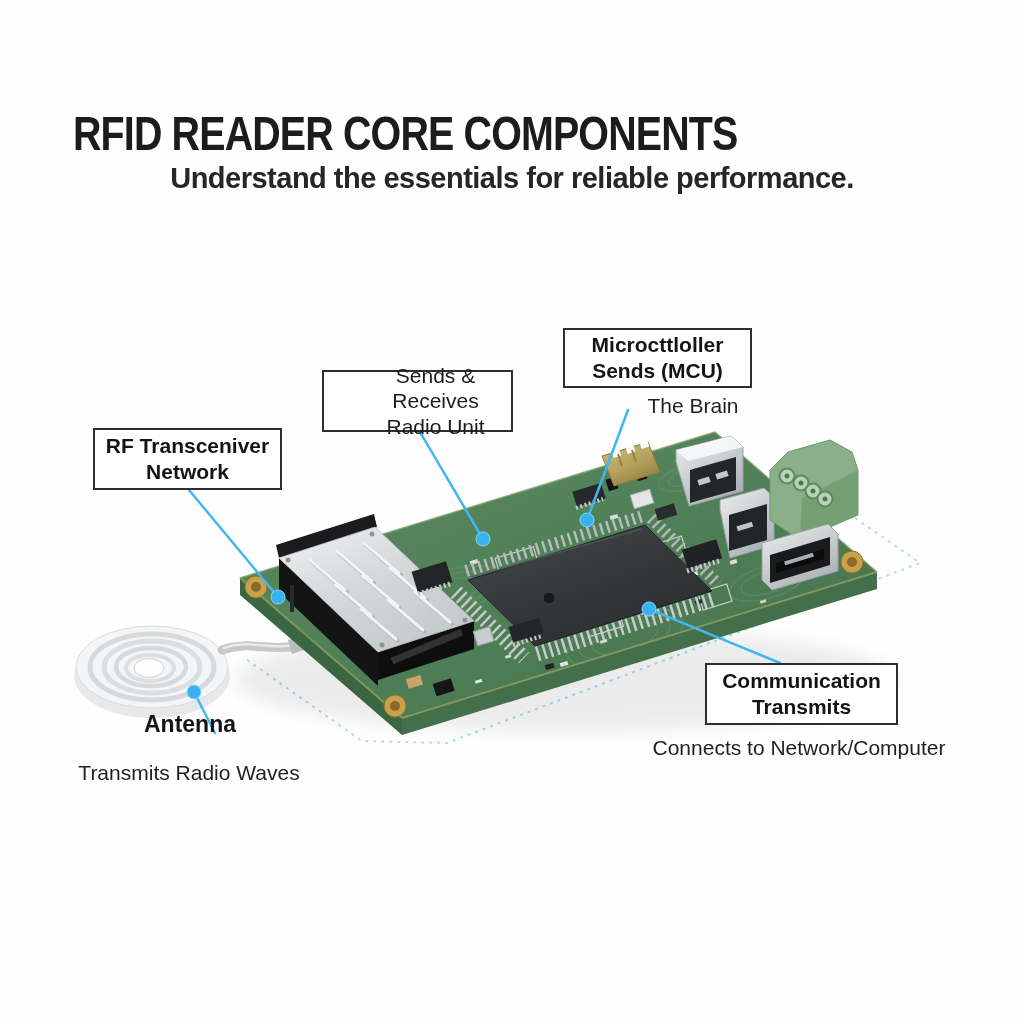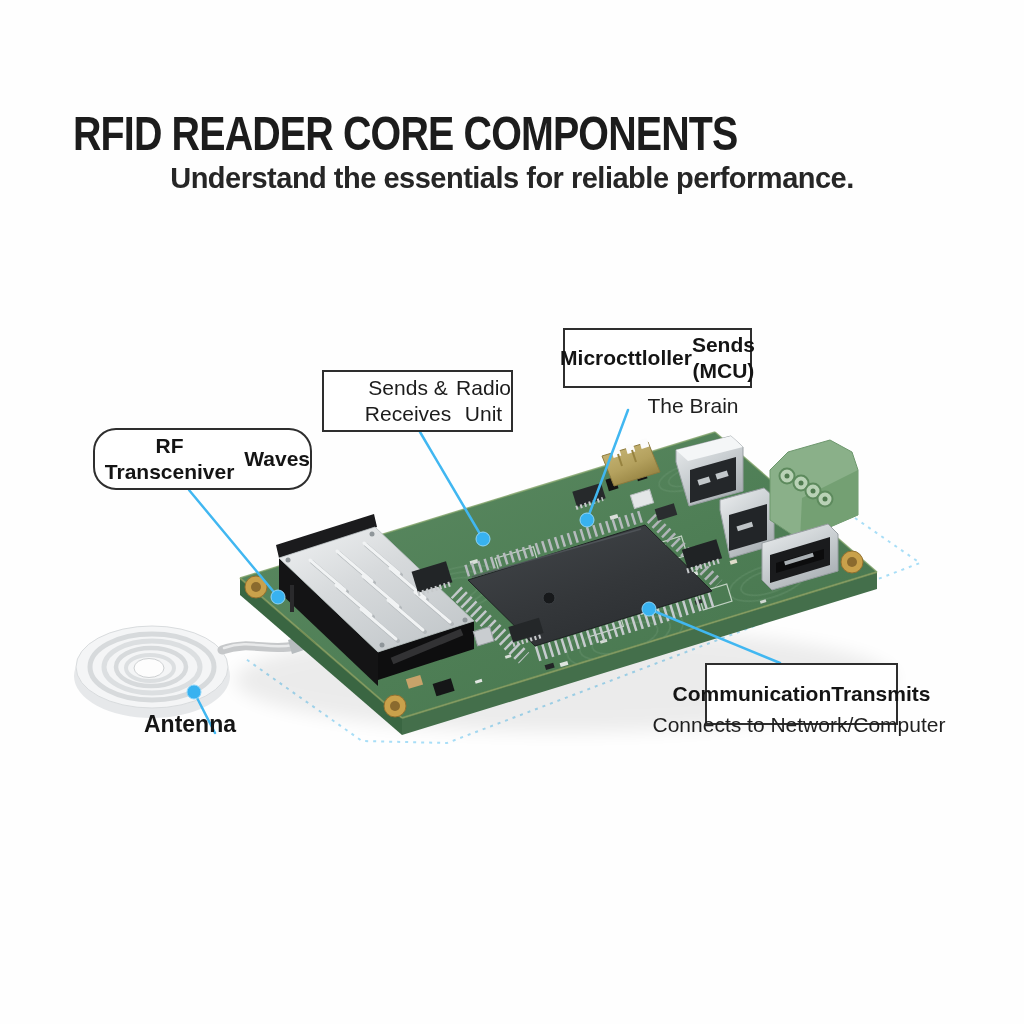--- a/index.html
+++ b/index.html
@@ -12,21 +12,21 @@
   html,body{margin:0;padding:0;background:#fff;}
   #stage{position:relative;width:1024px;height:1024px;background:#fefefe;overflow:hidden;
          font-family:"Liberation Sans",sans-serif;}
   #scene{position:absolute;left:0;top:0;z-index:1;}
   .title{position:absolute;top:106px;left:0;width:100%;z-index:2;}
   .title span{display:inline-block;transform:scaleX(.82);font-size:48px;font-weight:800;
               letter-spacing:-1px;color:var(--title_ink);white-space:nowrap;}
   .subtitle{position:absolute;top:162px;left:0;width:100%;text-align:center;z-index:2;
             font-size:29px;font-weight:700;color:#262626;letter-spacing:-0.5px;}
   .callout{position:absolute;z-index:3;background:#fff;border:2px solid var(--label_border);
-           display:flex;flex-direction:row;align-items:center;justify-content:center;
+           display:flex;flex-direction:column;align-items:center;justify-content:center;
            text-align:center;font-size:21px;font-weight:700;line-height:1.22;color:#141414;
            box-sizing:border-box;}
   .callout.regular{font-weight:400;color:#1c1c1c;padding-left:36px;}
   .caption{position:absolute;z-index:3;transform:translateX(-50%);white-space:nowrap;
            font-size:21px;color:#1f1f1f;text-align:center;}
   .caption.bold{font-weight:700;font-size:23px;color:#151515;}
   .leader{stroke:var(--leader);stroke-width:2.5;fill:none;stroke-linecap:round;}
   .dot{fill:var(--callout_dot);stroke:#8ed4f8;stroke-width:1;}
   .dashed{stroke:var(--dashed_outline);stroke-width:2;fill:none;stroke-dasharray:3 5;}
 </style>
@@ -296,37 +296,38 @@
     </g>
     <g>
       <circle class="dot" cx="278" cy="597" r="7"></circle>
       <circle class="dot" cx="483" cy="539" r="7"></circle>
       <circle class="dot" cx="587" cy="520" r="7"></circle>
       <circle class="dot" cx="649" cy="609" r="7"></circle>
       <circle class="dot" cx="194" cy="692" r="7"></circle>
     </g>
   </svg>
 
-  <div class="callout" style="left:93px;top:428px;width:219px;height:62px;border-radius:23px;">
+  <div class="callout" style="left:93px;top:428px;width:189px;height:62px;">
     <span>RF Transceniver</span>
-    <span>Waves</span>
+    <span>Network</span>
   </div>
 
   <div class="callout regular" style="left:322px;top:370px;width:191px;height:62px;">
     <span>Sends &amp; Receives</span>
     <span>Radio Unit</span>
   </div>
 
   <div class="callout" style="left:563px;top:328px;width:189px;height:60px;">
     <span>Microcttloller</span>
     <span>Sends (MCU)</span>
   </div>
   <div class="caption" style="left:665px;top:394px;margin-left:28px;">The Brain</div>
 
   <div class="callout" style="left:705px;top:663px;width:193px;height:62px;">
     <span>Communication</span>
     <span>Transmits</span>
   </div>
-  <div class="caption" style="left:799px;top:713px;">Connects to Network/Computer</div>
+  <div class="caption" style="left:799px;top:736px;">Connects to Network/Computer</div>
 
   <div class="caption bold" style="left:190px;top:711px;text-align:right;">Antenna</div>
+  <div class="caption" style="left:189px;top:761px;">Transmits Radio Waves</div>
 
 </div>
 
 </body></html>

